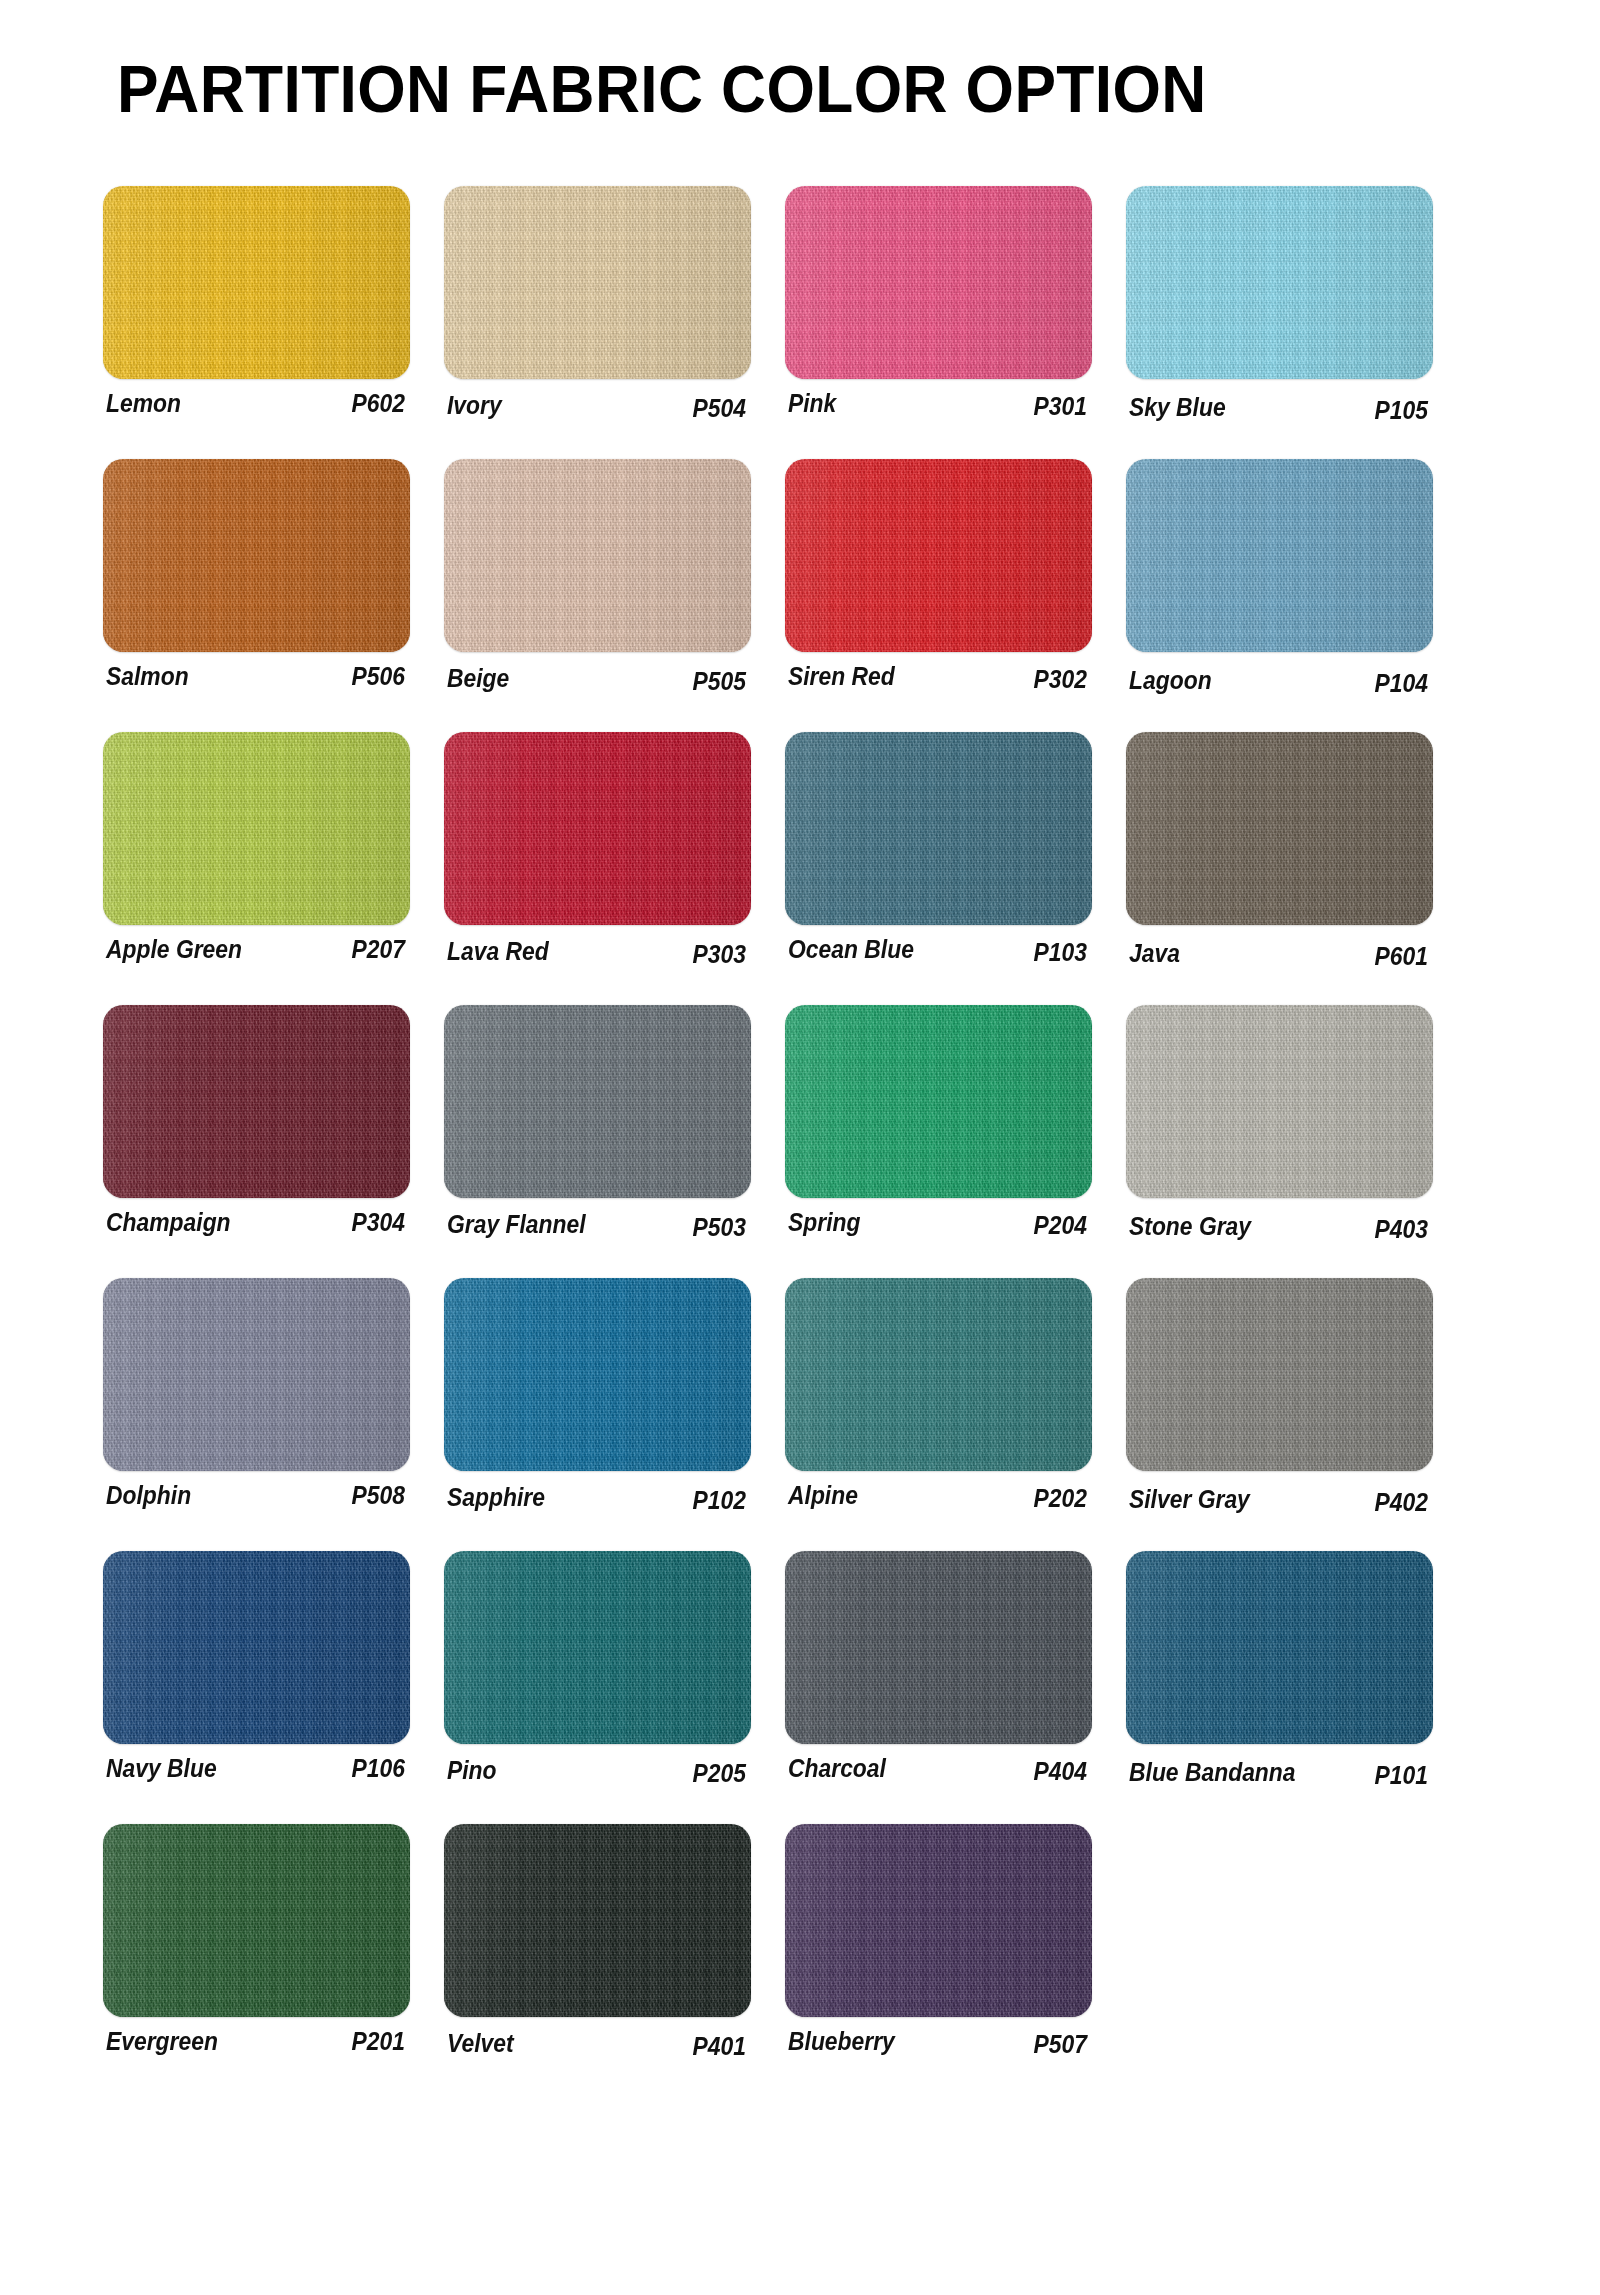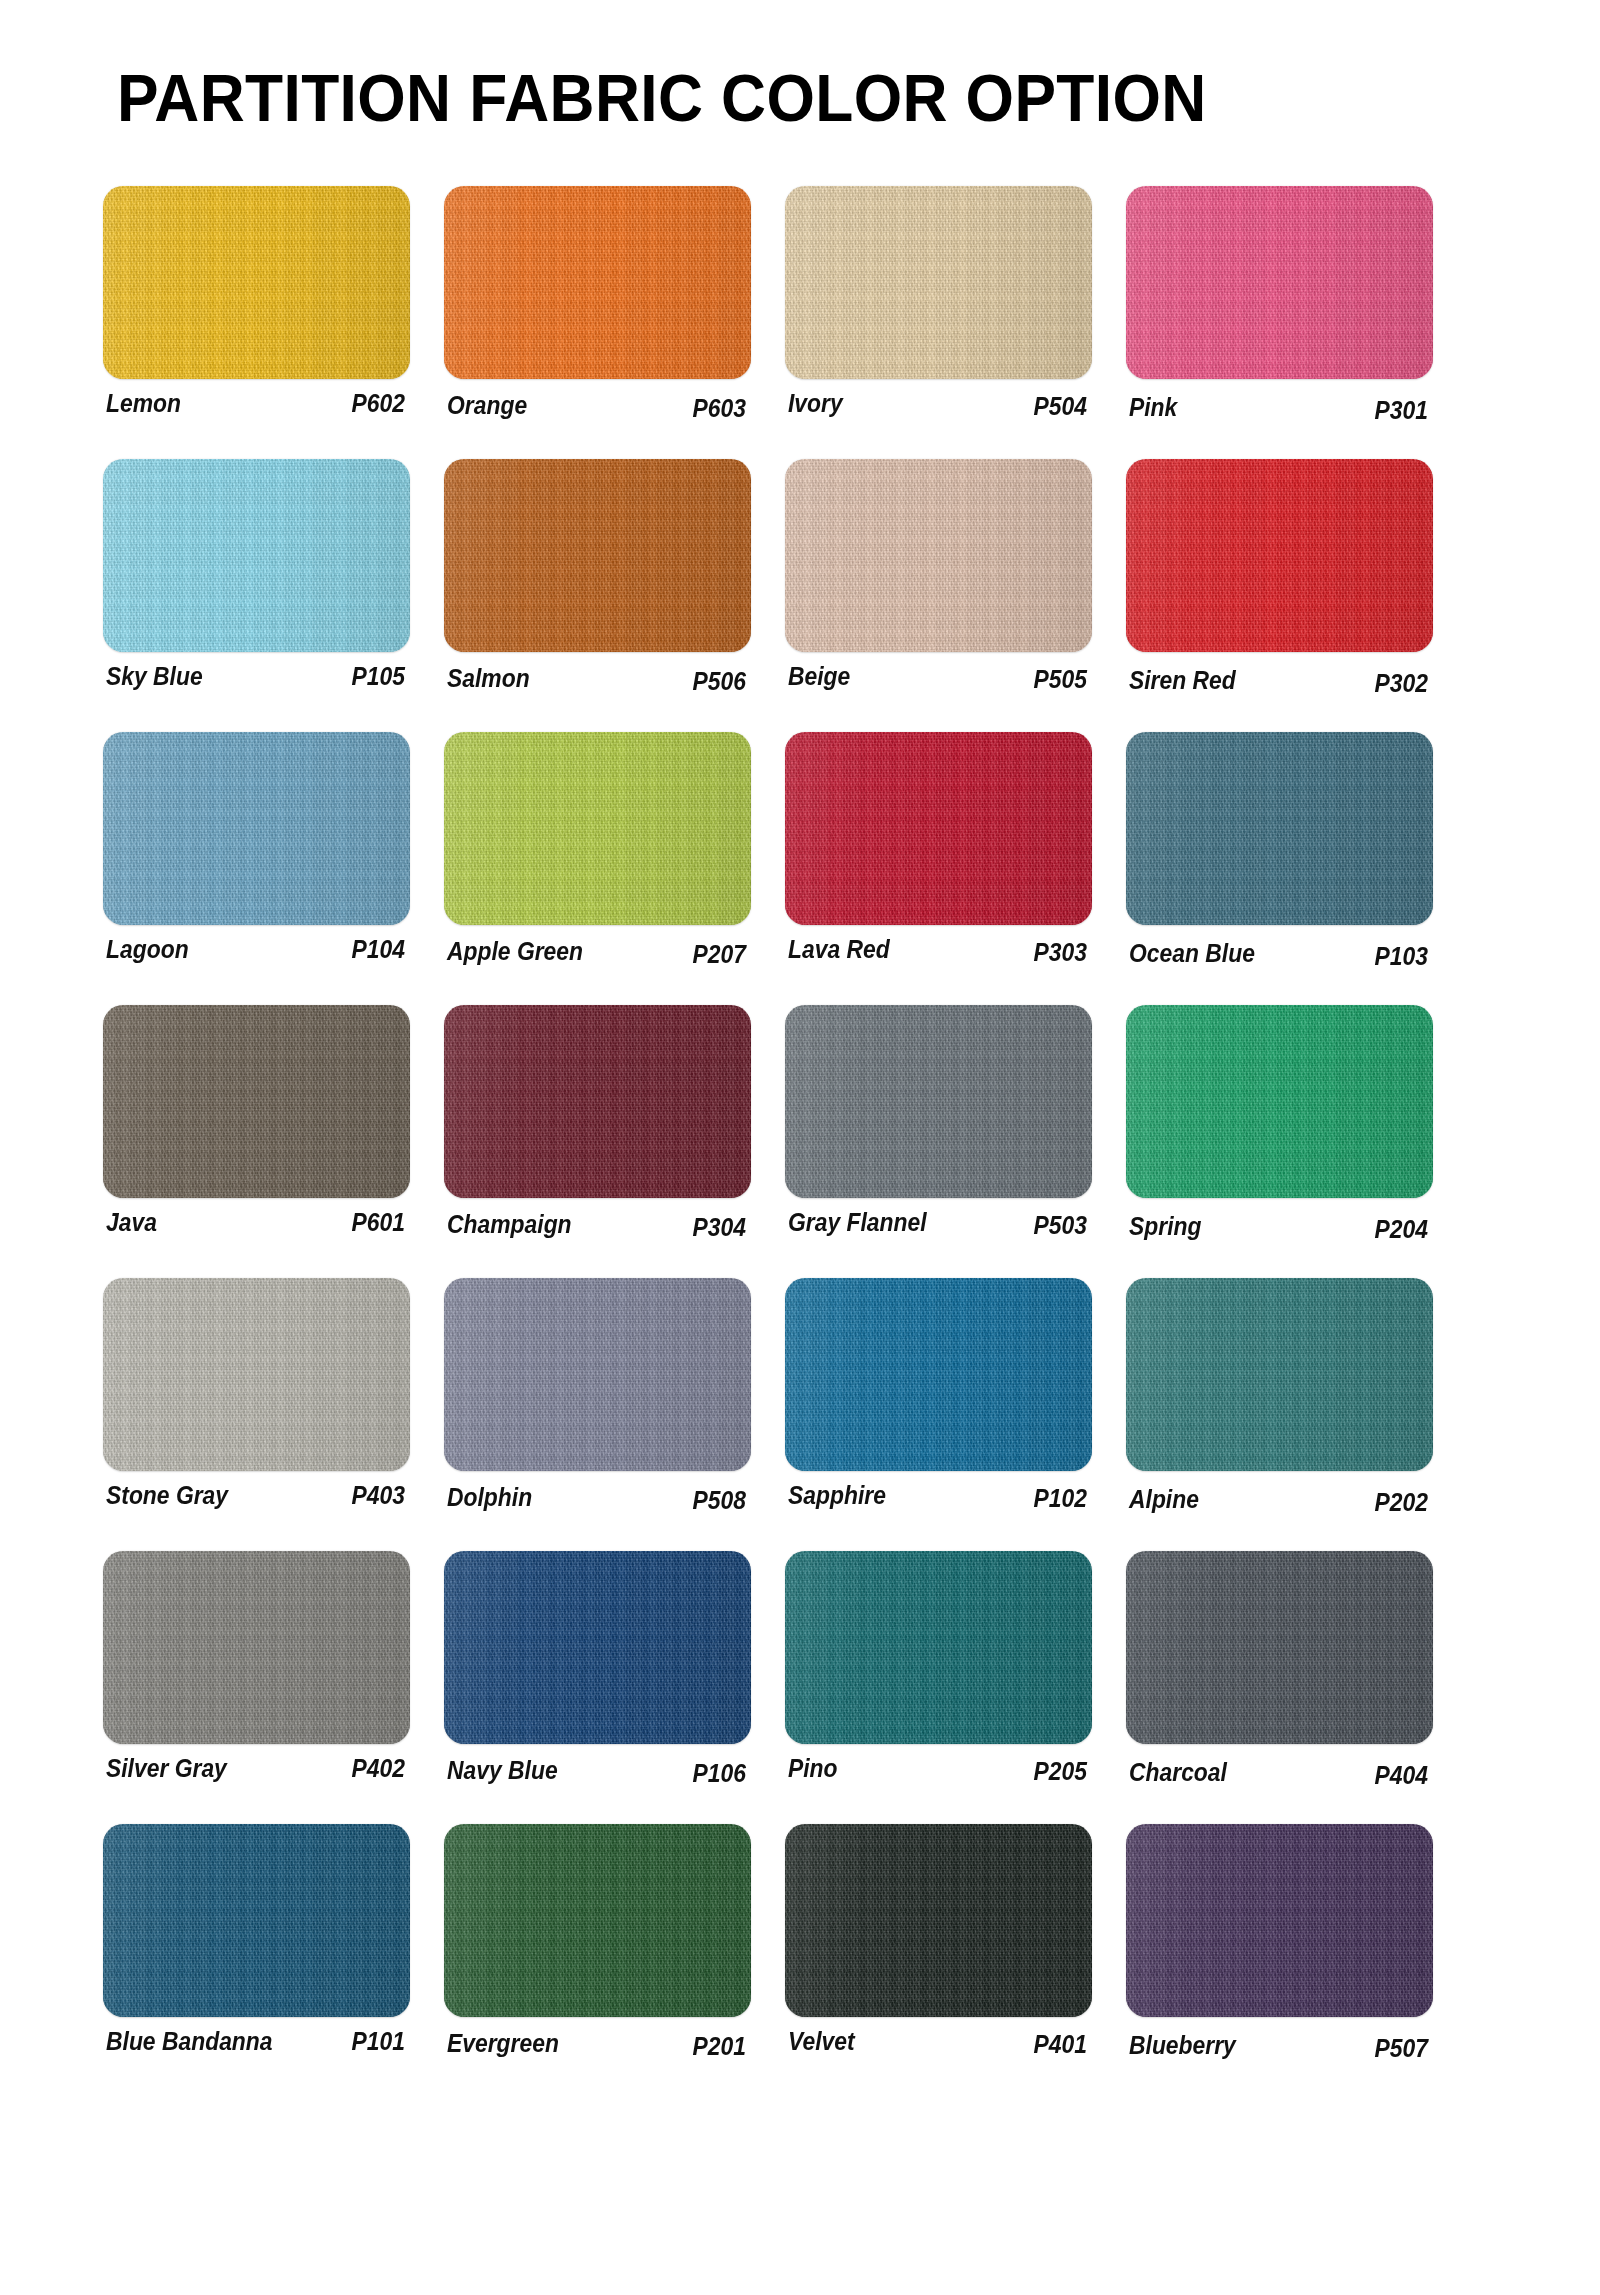--- a/index.html
+++ b/index.html
@@ -25,21 +25,21 @@
   }
 
   
   .title-bar {
     position: absolute;
     top: 45px;
     left: 117px;
     width: 1406px;
     height: 86px;
     display: flex;
-    align-items: flex-end;
+    align-items: center;
   }
   .page-title {
     font-family: "Liberation Sans", sans-serif;
     font-weight: 700;
     font-size: 67px;
     line-height: 1;
     letter-spacing: 0.4px;
     color: #000000;
     transform: scaleX(0.93);
     transform-origin: left center;
@@ -176,31 +176,20 @@
             <div class="chip-sheen"></div>
           </div>
         </div>
         <div class="caption">
           <span class="chip-name">Lemon</span>
           <span class="chip-code">P602</span>
         </div>
       </div>
       <div class="swatch-cell">
         <div class="chip-wrap">
-          <div class="chip" style="background-color: rgb(247, 113, 26);">
-            <div class="chip-sheen"></div>
-          </div>
-        </div>
-        <div class="caption">
-          <span class="chip-name">Orange</span>
-          <span class="chip-code">P603</span>
-        </div>
-      </div>
-      <div class="swatch-cell">
-        <div class="chip-wrap">
           <div class="chip" style="background-color: rgb(234, 211, 168);">
             <div class="chip-sheen"></div>
           </div>
         </div>
         <div class="caption">
           <span class="chip-name">Ivory</span>
           <span class="chip-code">P504</span>
         </div>
       </div>
       <div class="swatch-cell">

